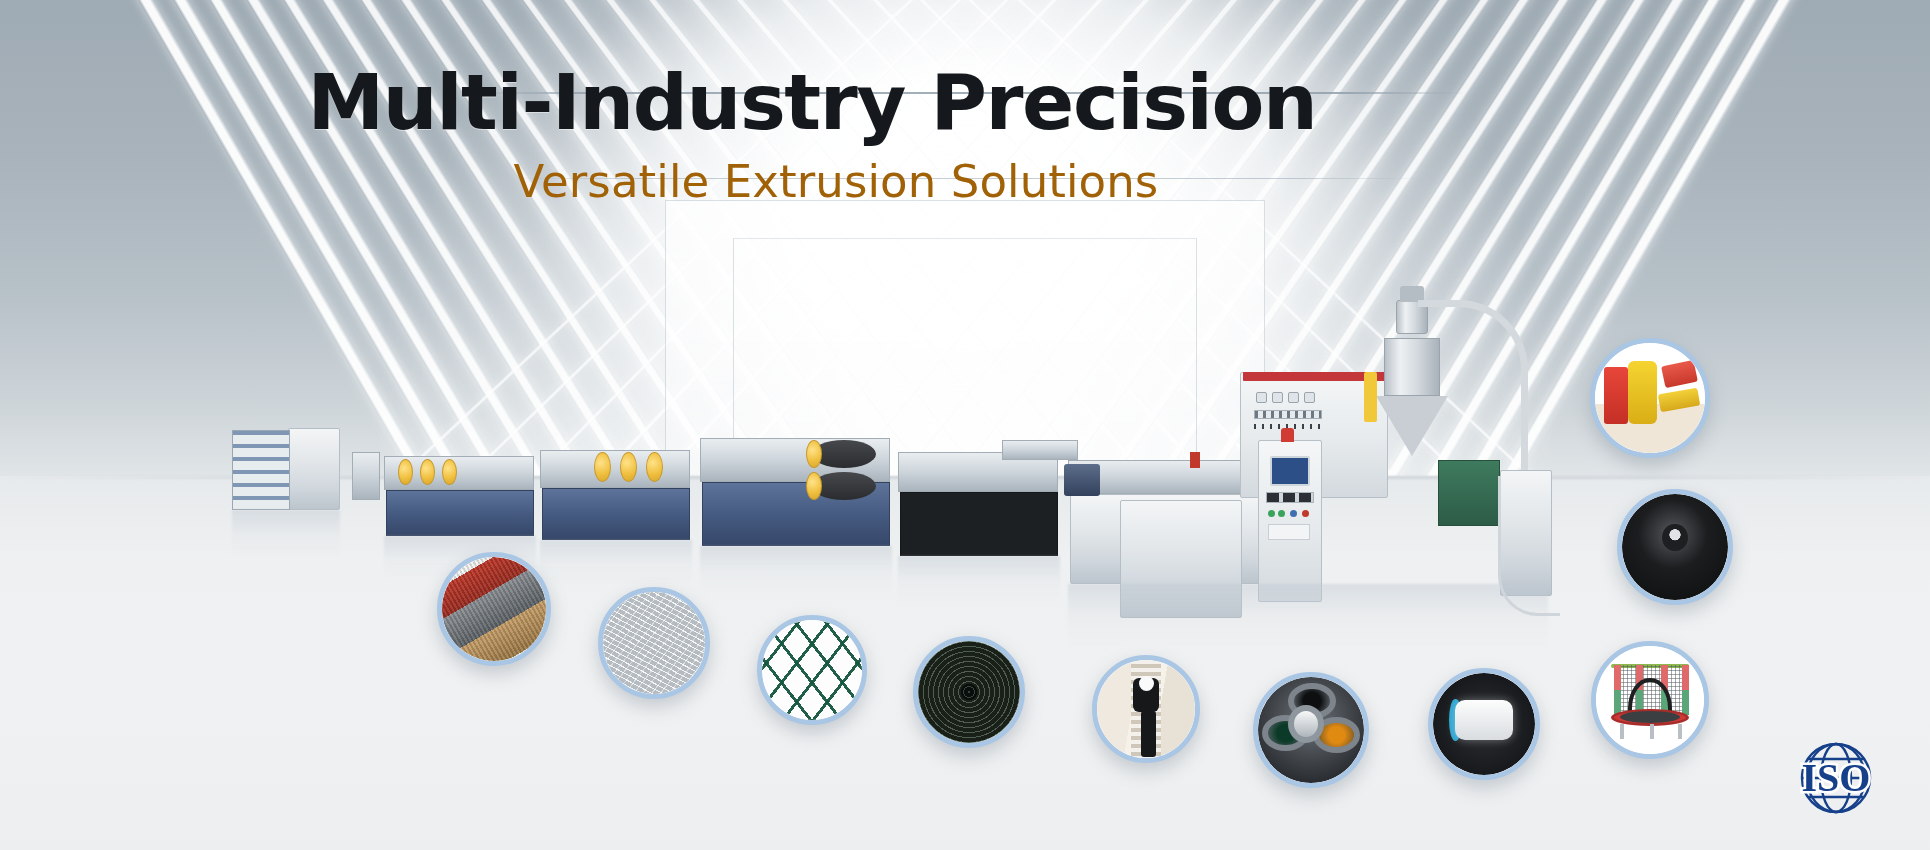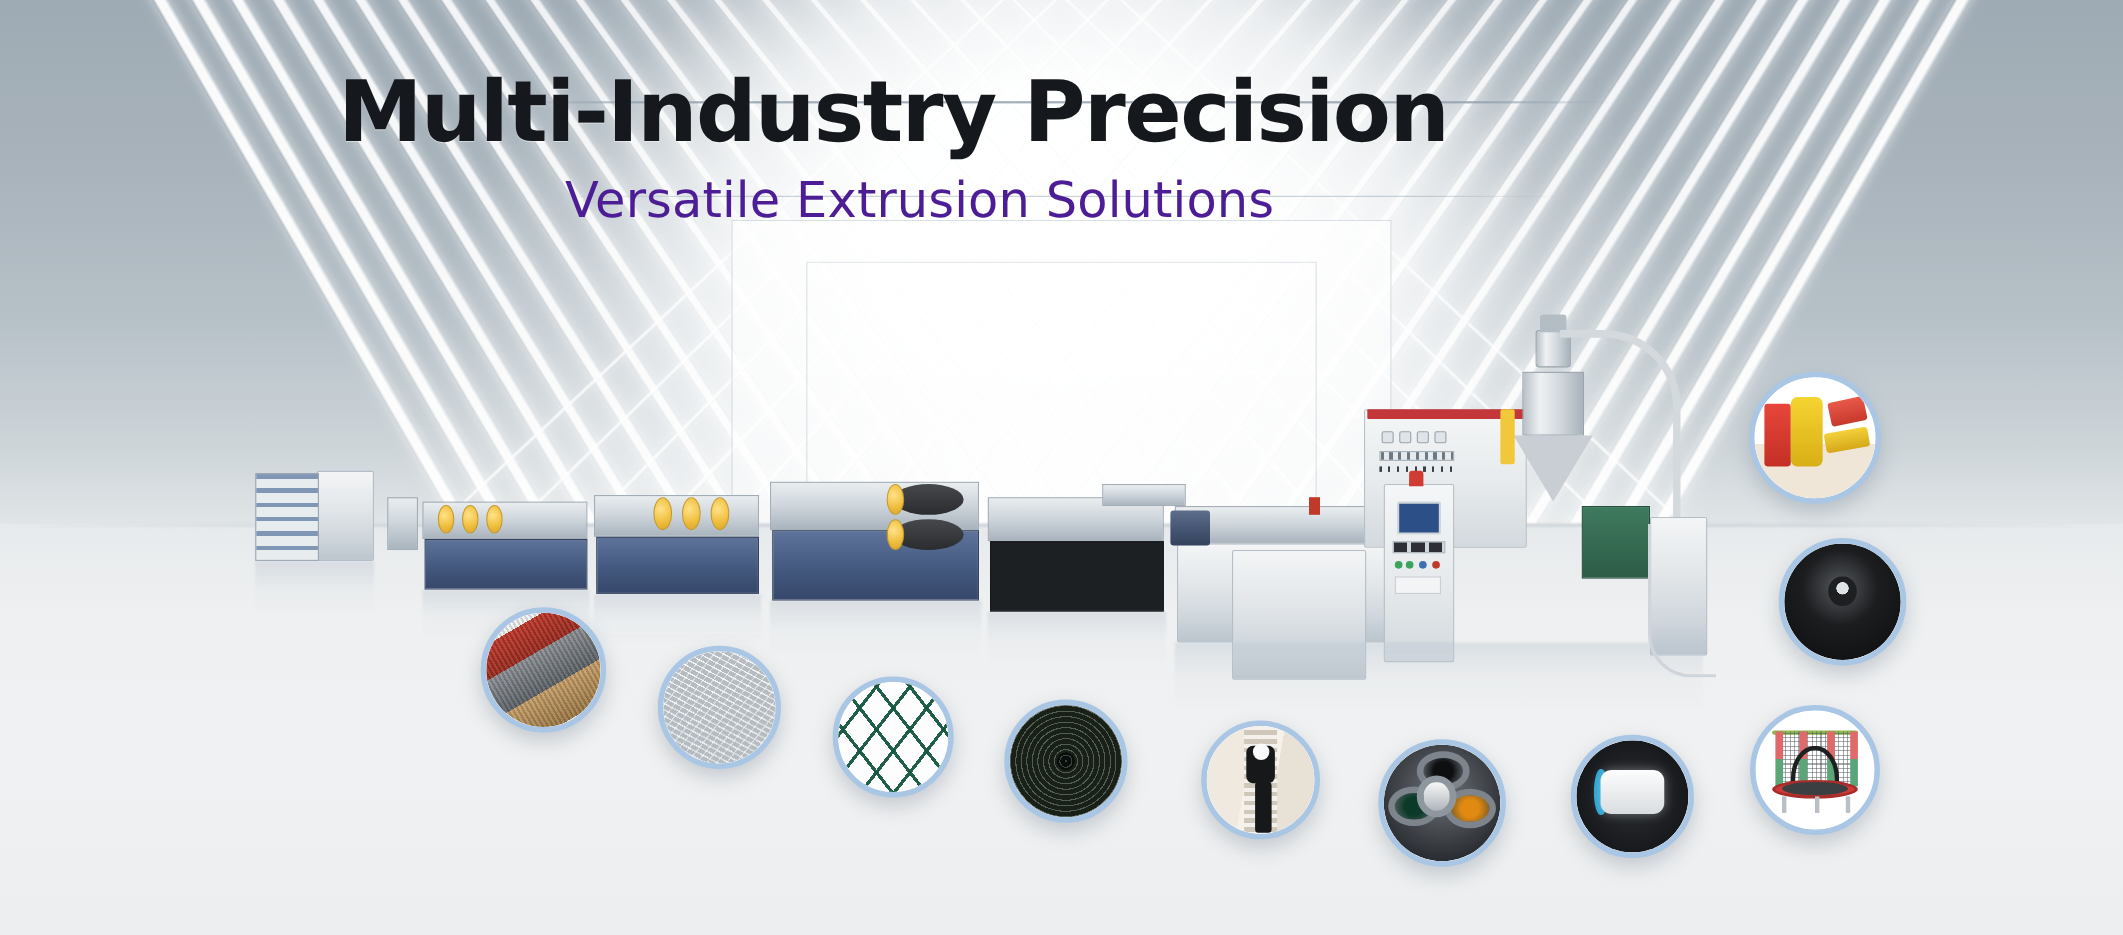--- a/index.html
+++ b/index.html
@@ -94,21 +94,21 @@
   }
   .rule {
     position: absolute; left: 50%; margin-left: -500px; width: 1000px; height: 2px;
     background: linear-gradient(90deg, rgba(160,172,182,0), rgba(146,160,172,0.85) 12%, rgba(146,160,172,0.85) 88%, rgba(160,172,182,0));
   }
   .rule-a { top: 92px; }
   .rule-b { top: 178px; margin-left: -460px; width: 920px; height: 1px;
             background: linear-gradient(90deg, rgba(170,182,192,0), rgba(160,174,186,0.6) 14%, rgba(160,174,186,0.6) 86%, rgba(170,182,192,0)); }
   .subheadline {
     margin-top: 12px;
-    font-size: 45px; font-weight: 400; color: #4c1d95;
+    font-size: 45px; font-weight: 400; color: #a16207;
     letter-spacing: 0.1px;
     font-family: "DejaVu Sans", "Liberation Sans", sans-serif;
     margin-left: 48px;
   }
 
   
   .cta-row {
     position: absolute; left: 0; top: 210px; width: 1930px;
     display: flex; align-items: center; justify-content: center; gap: 34px;
     z-index: 22;
@@ -496,14 +496,27 @@
         <div class="door"></div>
         <div class="mat"></div>
         <div class="matc"></div>
         <div class="leg" style="left:22%;"></div>
         <div class="leg" style="left:50%;"></div>
         <div class="leg" style="left:76%;"></div>
       </div>
     </div>
   </div>
 
+  <div class="iso-badge">
+    <svg viewBox="0 0 104 104" width="104" height="104" aria-hidden="true">
+      <g fill="none" stroke="#17408b" stroke-width="2.4">
+        <circle cx="52" cy="52" r="34"></circle>
+        <ellipse cx="52" cy="52" rx="15" ry="34"></ellipse>
+        <ellipse cx="52" cy="52" rx="29" ry="34"></ellipse>
+        <line x1="18" y1="52" x2="86" y2="52"></line>
+        <path d="M24 33 H80"></path>
+        <path d="M24 71 H80"></path>
+      </g>
+      <text x="52" y="65" text-anchor="middle" font-family="&quot;Liberation Serif&quot;, serif" font-size="40" font-weight="bold" fill="#17408b" stroke="#ffffff" stroke-width="5" paint-order="stroke">ISO</text>
+    </svg>
+  </div>
 
 </div>
 
 </body></html>

